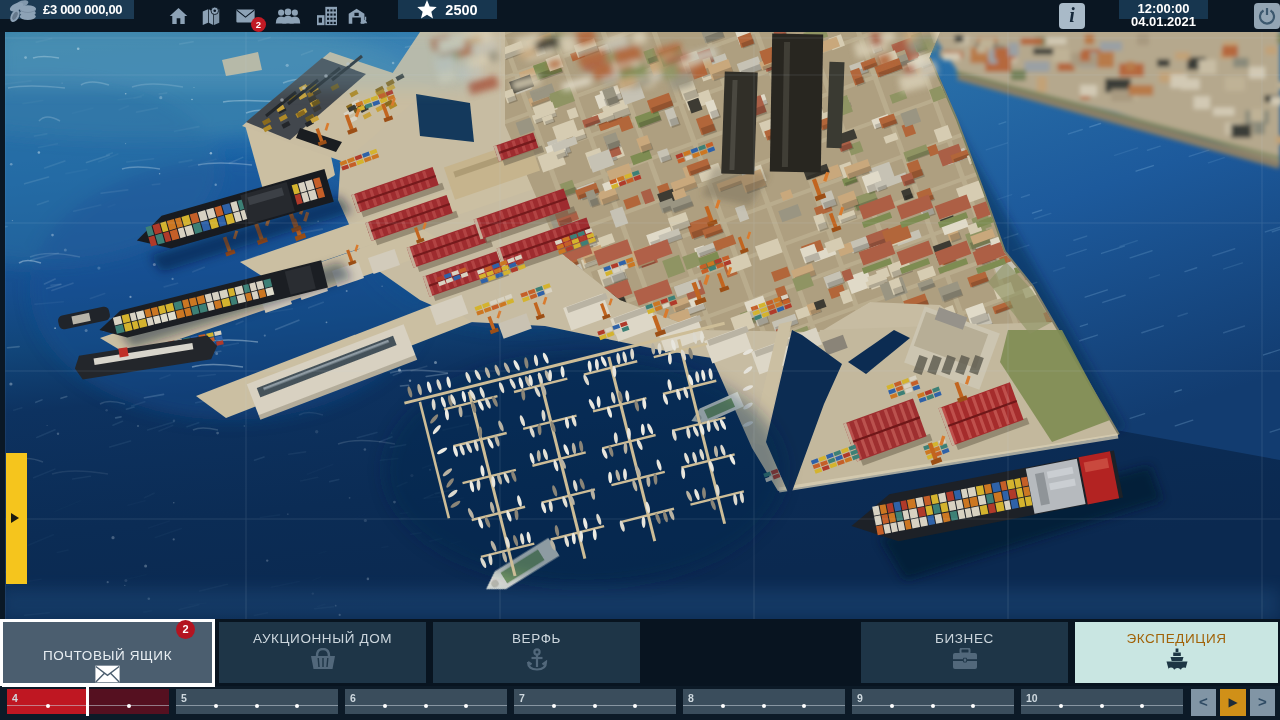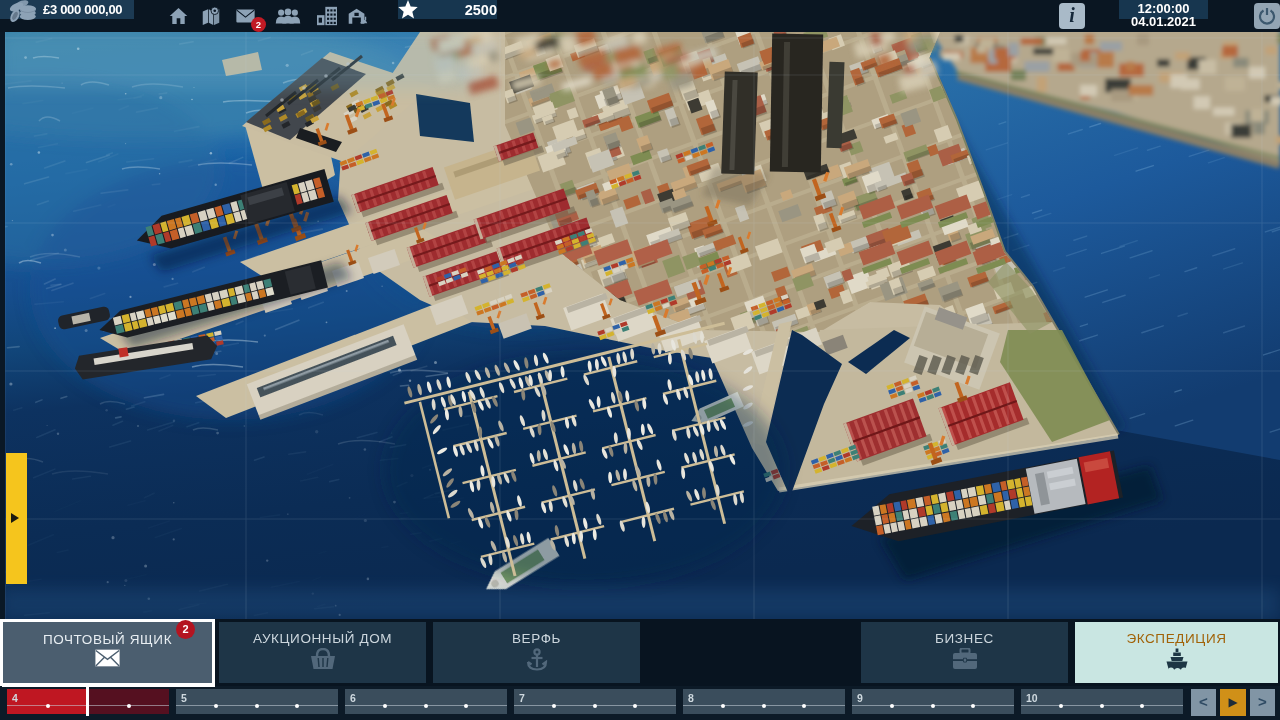--- a/index.html
+++ b/index.html
@@ -2,21 +2,21 @@
 <html><head><meta charset="utf-8"><title>Port</title><style>
 * { margin:0; padding:0; box-sizing:border-box; }
 html,body { width:1280px; height:720px; overflow:hidden; background:#0a1623; font-family:"Liberation Sans",sans-serif; -webkit-font-smoothing:antialiased; }
 #stage { position:relative; width:1280px; height:720px; }
 .abs { position:absolute; }
 #topbar { position:absolute; left:0; top:0; width:1280px; height:32px; background:#0a1622; }
 .panel { position:absolute; top:0; height:19px; background:#1c3a53; }
 #money { left:0; width:134px; display:flex; align-items:center; white-space:nowrap; }
 #money svg { margin-left:7px; margin-top:2px; flex:none; }
 #money span { color:#fff; font-size:13px; font-weight:bold; margin-left:4px; letter-spacing:-0.3px; }
-#starp { left:398px; width:99px; background:#17364f; display:flex; align-items:center; justify-content:space-between; }
+#starp { left:398px; width:99px; background:#17364f; display:flex; align-items:center; justify-content:center; }
 #starp span { color:#fff; font-size:14.5px; font-weight:bold; margin-left:8px; }
 .ticon { position:absolute; top:4px; }
 #badge-mail { position:absolute; left:251px; top:17px; width:15px; height:15px; border-radius:50%; background:#c11a24; color:#fff; font-size:9.5px; font-weight:bold; text-align:center; line-height:15px; }
 #infobtn { position:absolute; left:1059px; top:3px; width:26px; height:26px; border-radius:4px; background:#a9bac8; color:#15283a; font-family:"Liberation Serif",serif; font-style:italic; font-weight:bold; font-size:20px; text-align:center; line-height:25px; }
 #timep { left:1119px; width:89px; background:#17364f; color:#fff; text-align:center; font-size:13px; font-weight:bold; line-height:12.5px; padding-top:3px; }
 #powbtn { position:absolute; left:1254px; top:3px; width:26px; height:26px; border-radius:4px; background:#93a5b4; }
 #powbtn svg { margin:4px; }
 #btnrow { position:absolute; left:0; top:619px; width:1280px; height:67px; background:#081420; }
 .bbtn { position:absolute; top:3px; width:207px; height:61px; background:#1e3547; text-align:center; color:#ccd6dd; }
 .bbtn .lbl { margin-top:9px; font-size:13.5px; letter-spacing:0.6px; }
@@ -2280,21 +2280,21 @@
             <path d="M5.5 3.5 A7 7 0 1 0 12.5 3.5"></path>
             <line x1="9" y1="1" x2="9" y2="8"></line>
           </g>
         </svg></div>
 </div>
 
 <div id="ytab"></div>
 
 <div id="btnrow">
  <div class="bbtn" style="left:0px; top:0px; width:215px; height:67px; background:#4b5e6f; border:3px solid #fff; color:#e8eef2;">
-   <div class="lbl" style="margin-top:10px">ПОЧТОВЫЙ ЯЩИК</div>
+   <div class="lbl" style="margin-top:26px">ПОЧТОВЫЙ ЯЩИК</div>
    <div class="ic"><svg width="25" height="18" viewBox="0 0 30 21">
             <rect x="0.5" y="0.5" width="29" height="20" fill="#ffffff"></rect>
             <path d="M1 1.5 L15 12 L29 1.5 M1 20 L11 10 M29 20 L19 10" stroke="#4b5e6f" stroke-width="1.7" fill="none"></path>
           </svg></div>
  </div>
  <div style="position:absolute; left:176px; top:1px; width:19px; height:19px; border-radius:50%; background:#b41420; color:#fff; font-size:11px; font-weight:bold; text-align:center; line-height:19px;">2</div>
  <div class="bbtn" style="left:219px">
         <div class="lbl">АУКЦИОННЫЙ ДОМ</div>
         <div class="ic"><svg width="26" height="22" viewBox="0 0 26 22">
             <g fill="#52687b">

